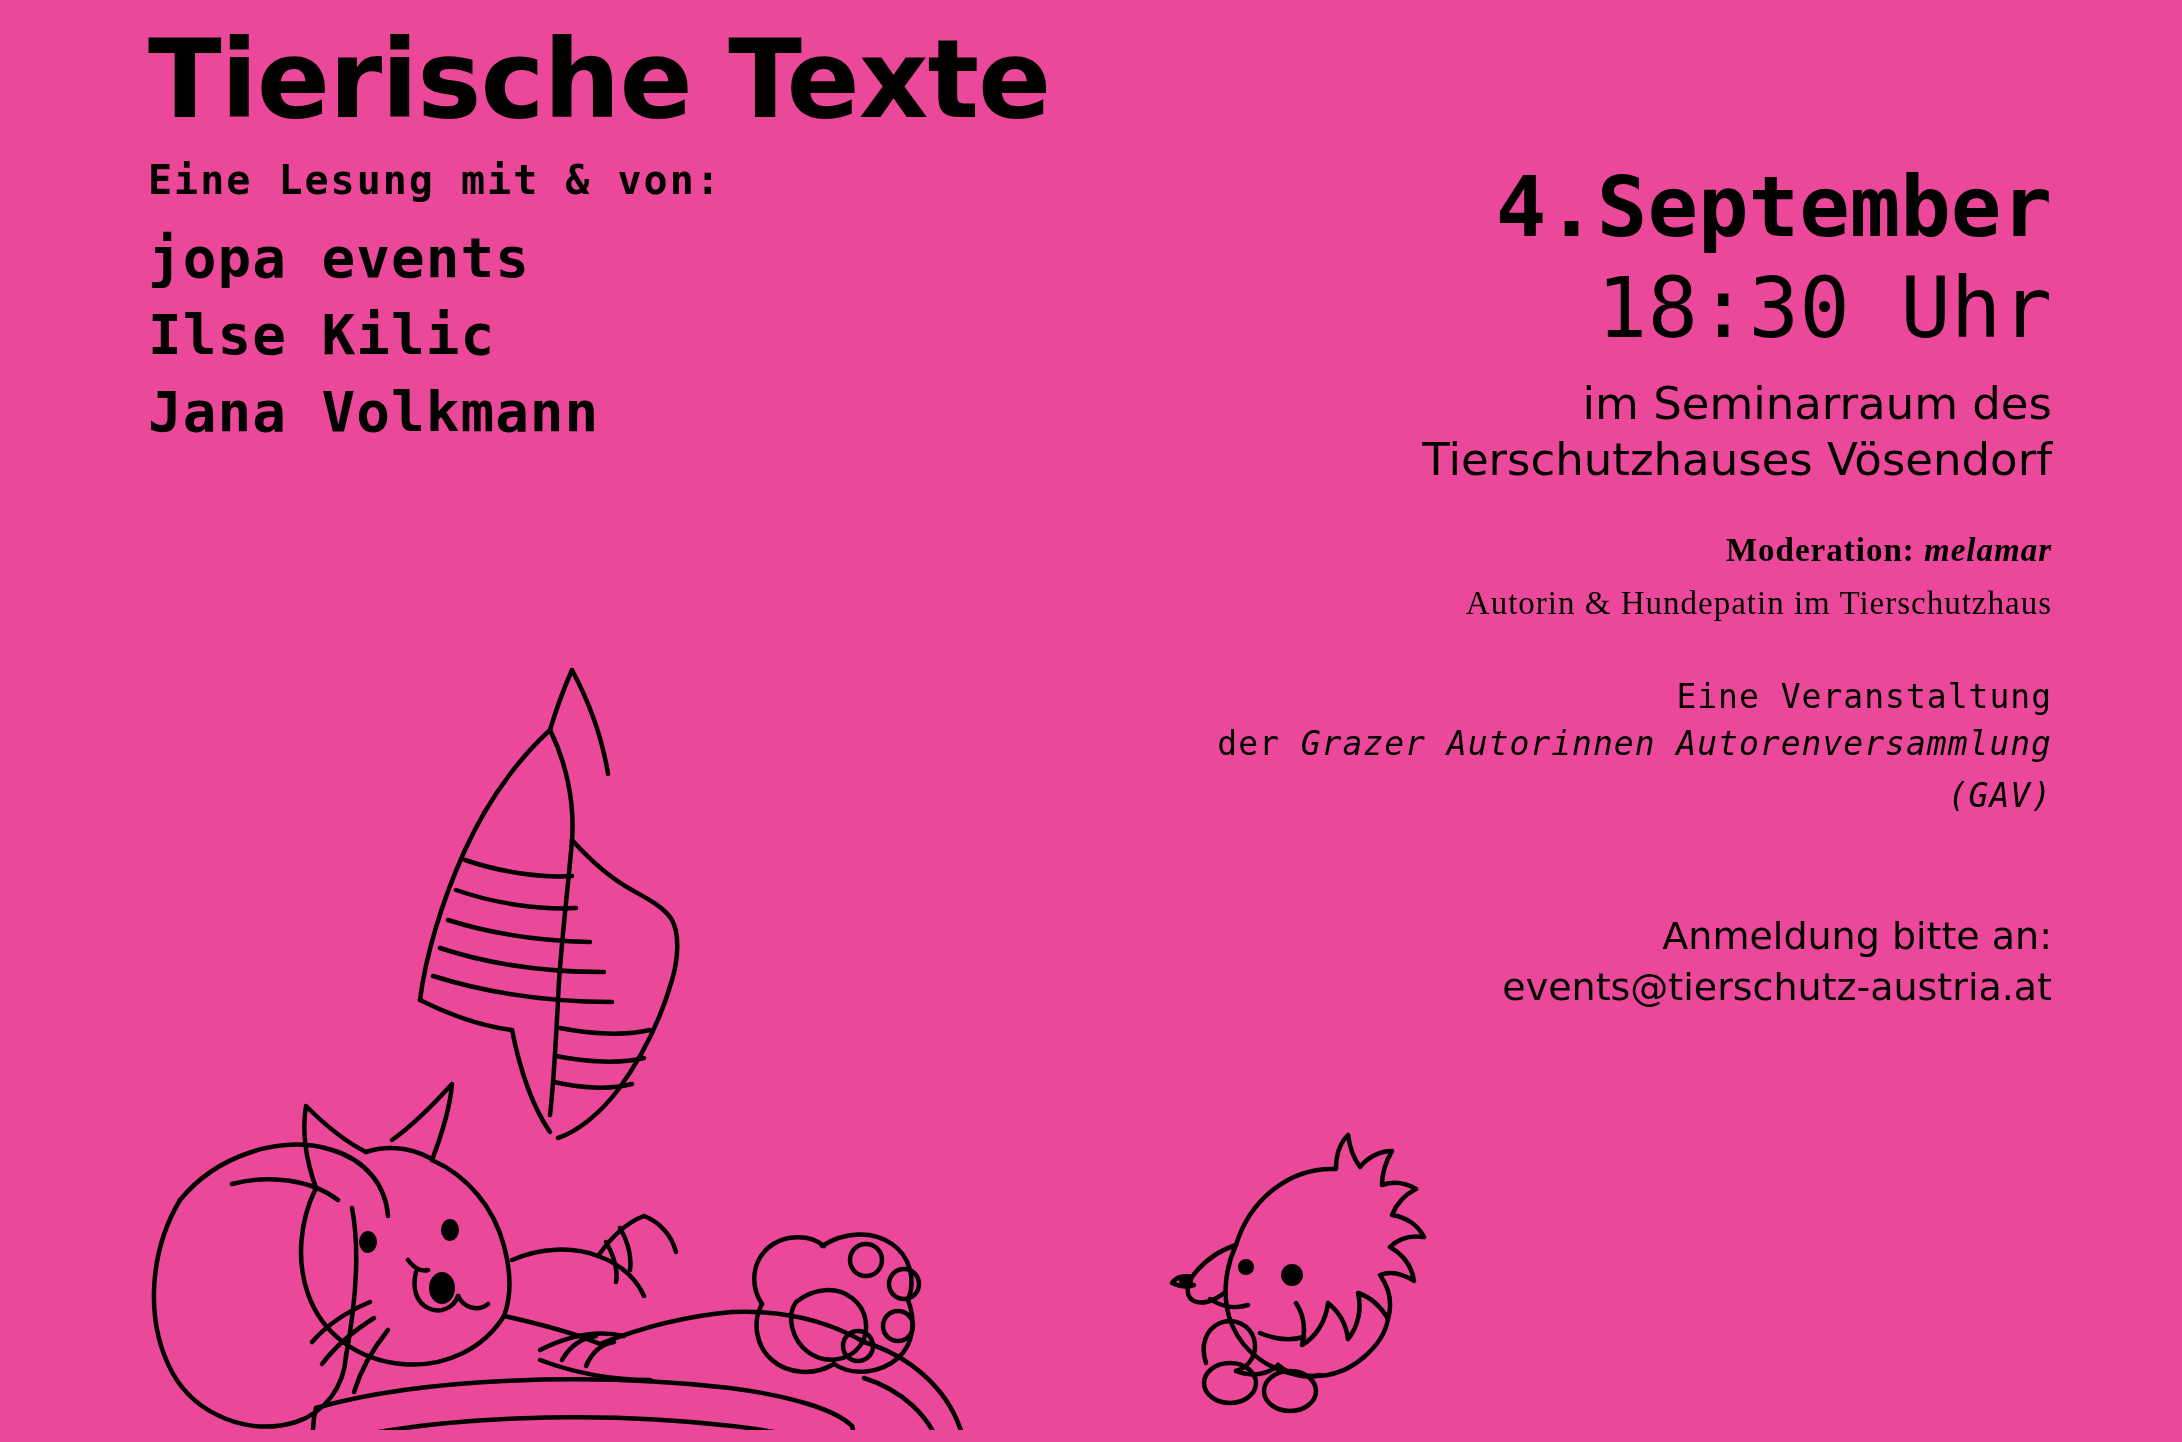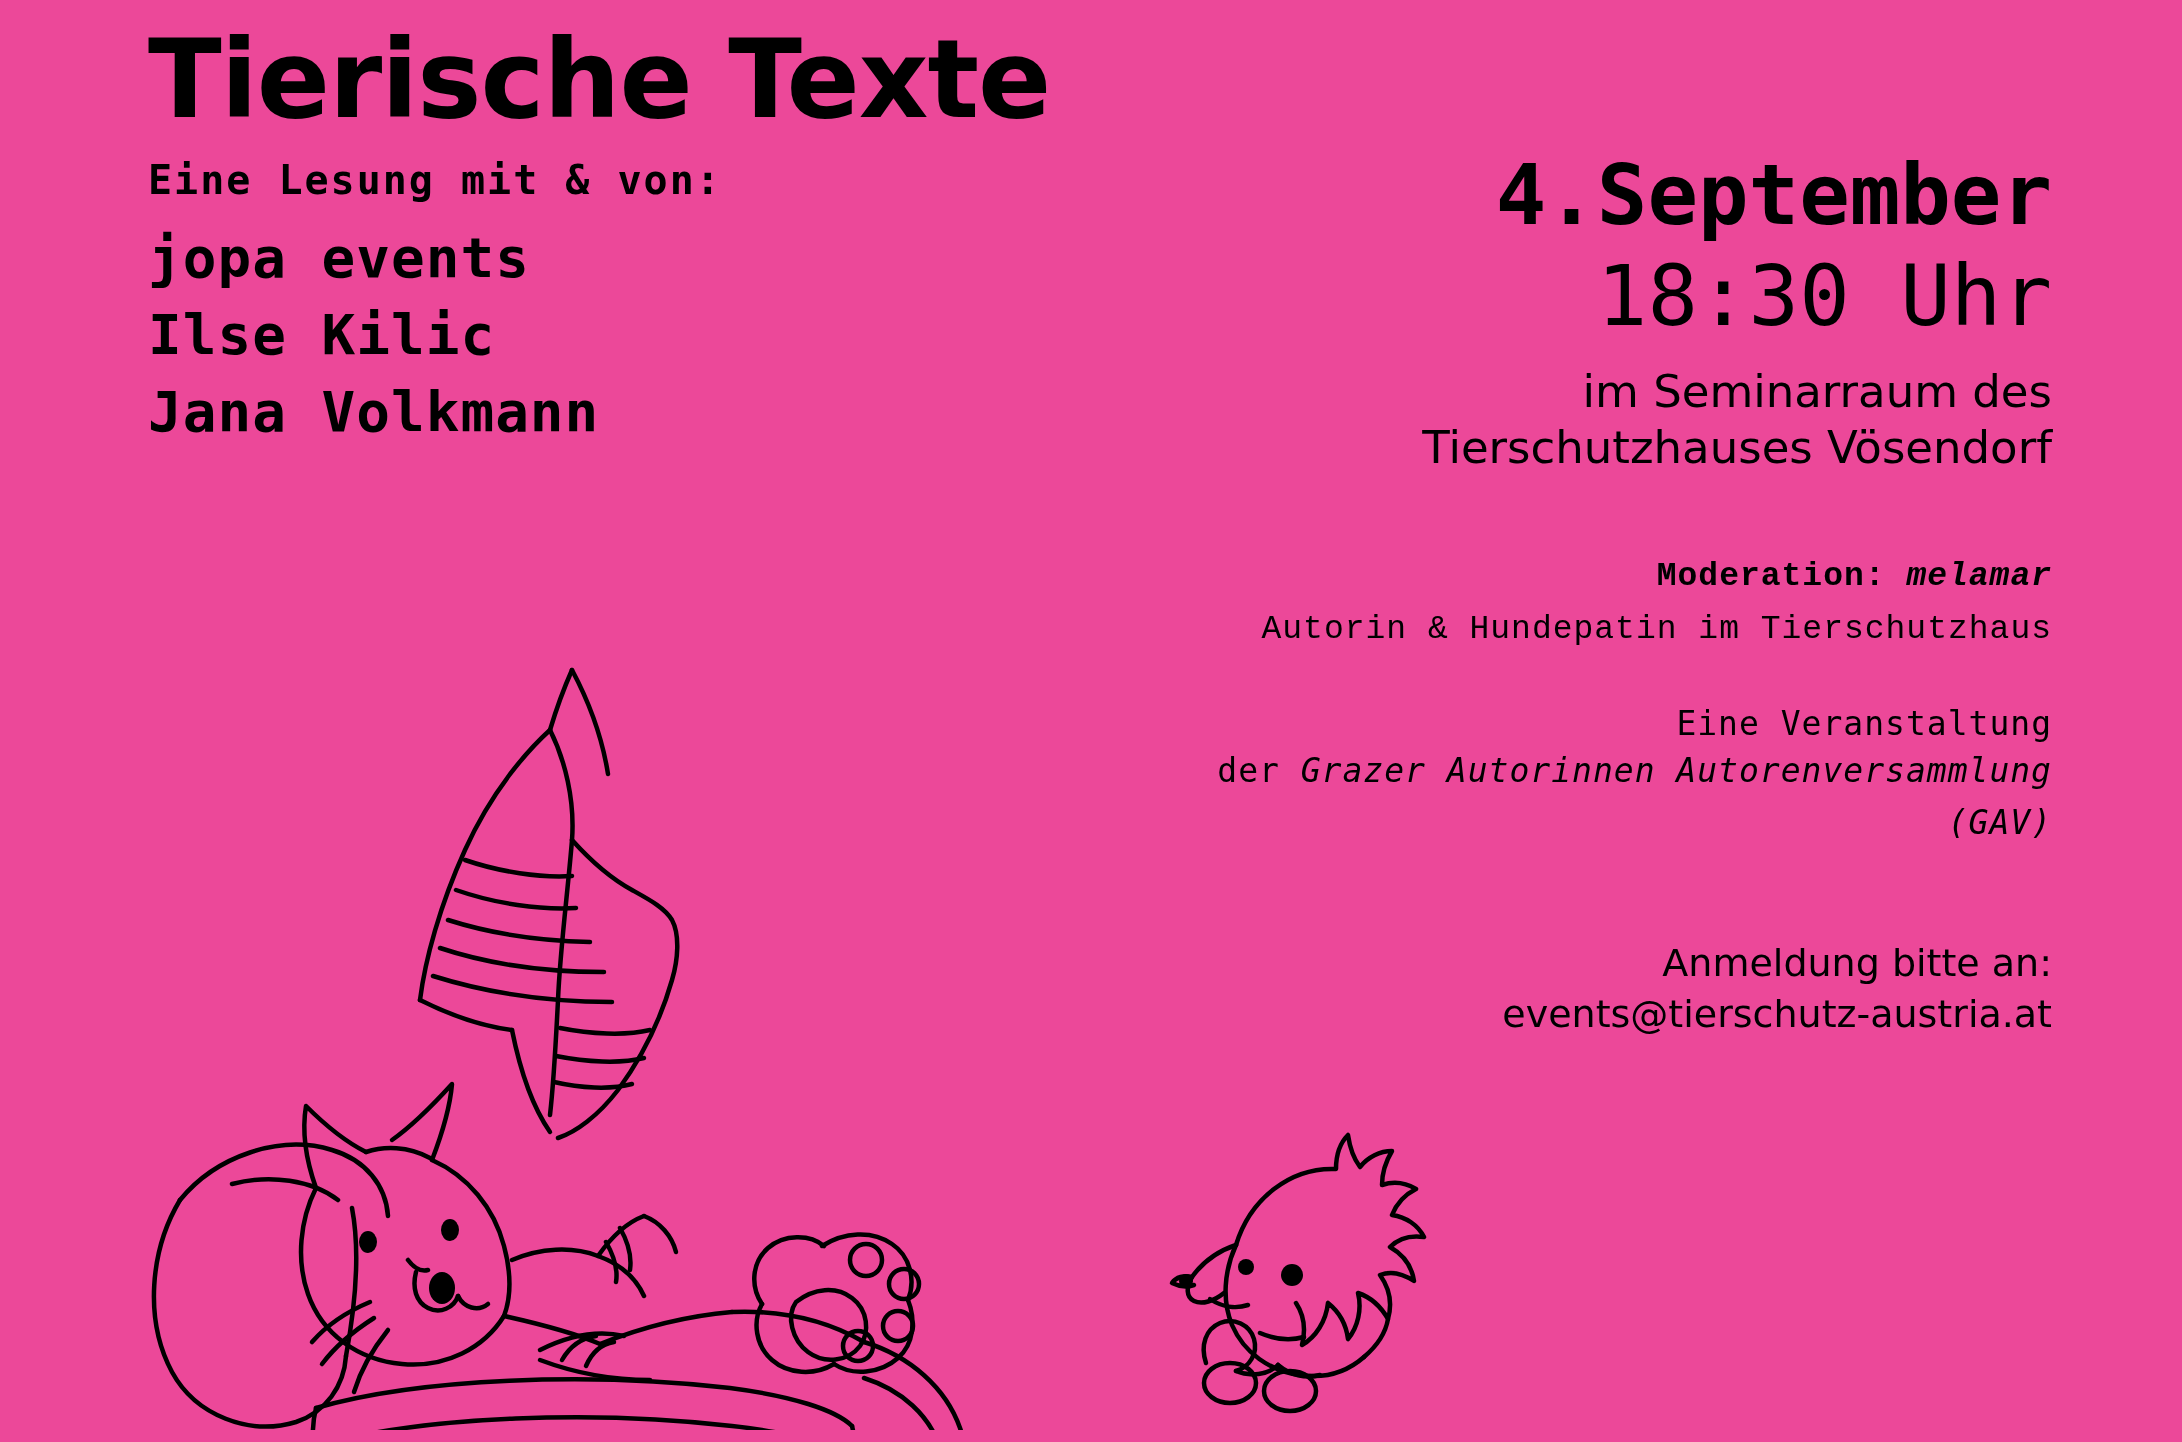--- a/index.html
+++ b/index.html
@@ -56,21 +56,21 @@
     font-size: 56px;
     letter-spacing: 1px;
     line-height: 1.38;
     white-space: nowrap;
   }
 
   
   .right-col {
     position: absolute;
     right: 130px;
-    top: 146px;
+    top: 158px;
     width: 960px;
     text-align: right;
   }
   .date-line {
     font-family: "DejaVu Sans Mono", monospace;
     font-weight: bold;
     font-size: 84px;
     line-height: 1.18;
     letter-spacing: 0px;
     white-space: nowrap;
@@ -86,22 +86,22 @@
   }
   .venue {
     font-family: "DejaVu Sans", sans-serif;
     font-size: 45px;
     line-height: 1.24;
     margin-top: 18px;
   }
   .venue div { white-space: nowrap; }
 
   .moderation-block {
-    margin-top: 78px;
-    font-family: Liberation Mono, monospace;
+    margin-top: 39px;
+    font-family: Liberation Serif, serif;
     font-size: 33px;
     line-height: 1.42;
   }
   .moderation-line {
     font-weight: bold;
     letter-spacing: 1px;
   }
   .moderation-line .mod-name {
     font-style: italic;
   }

